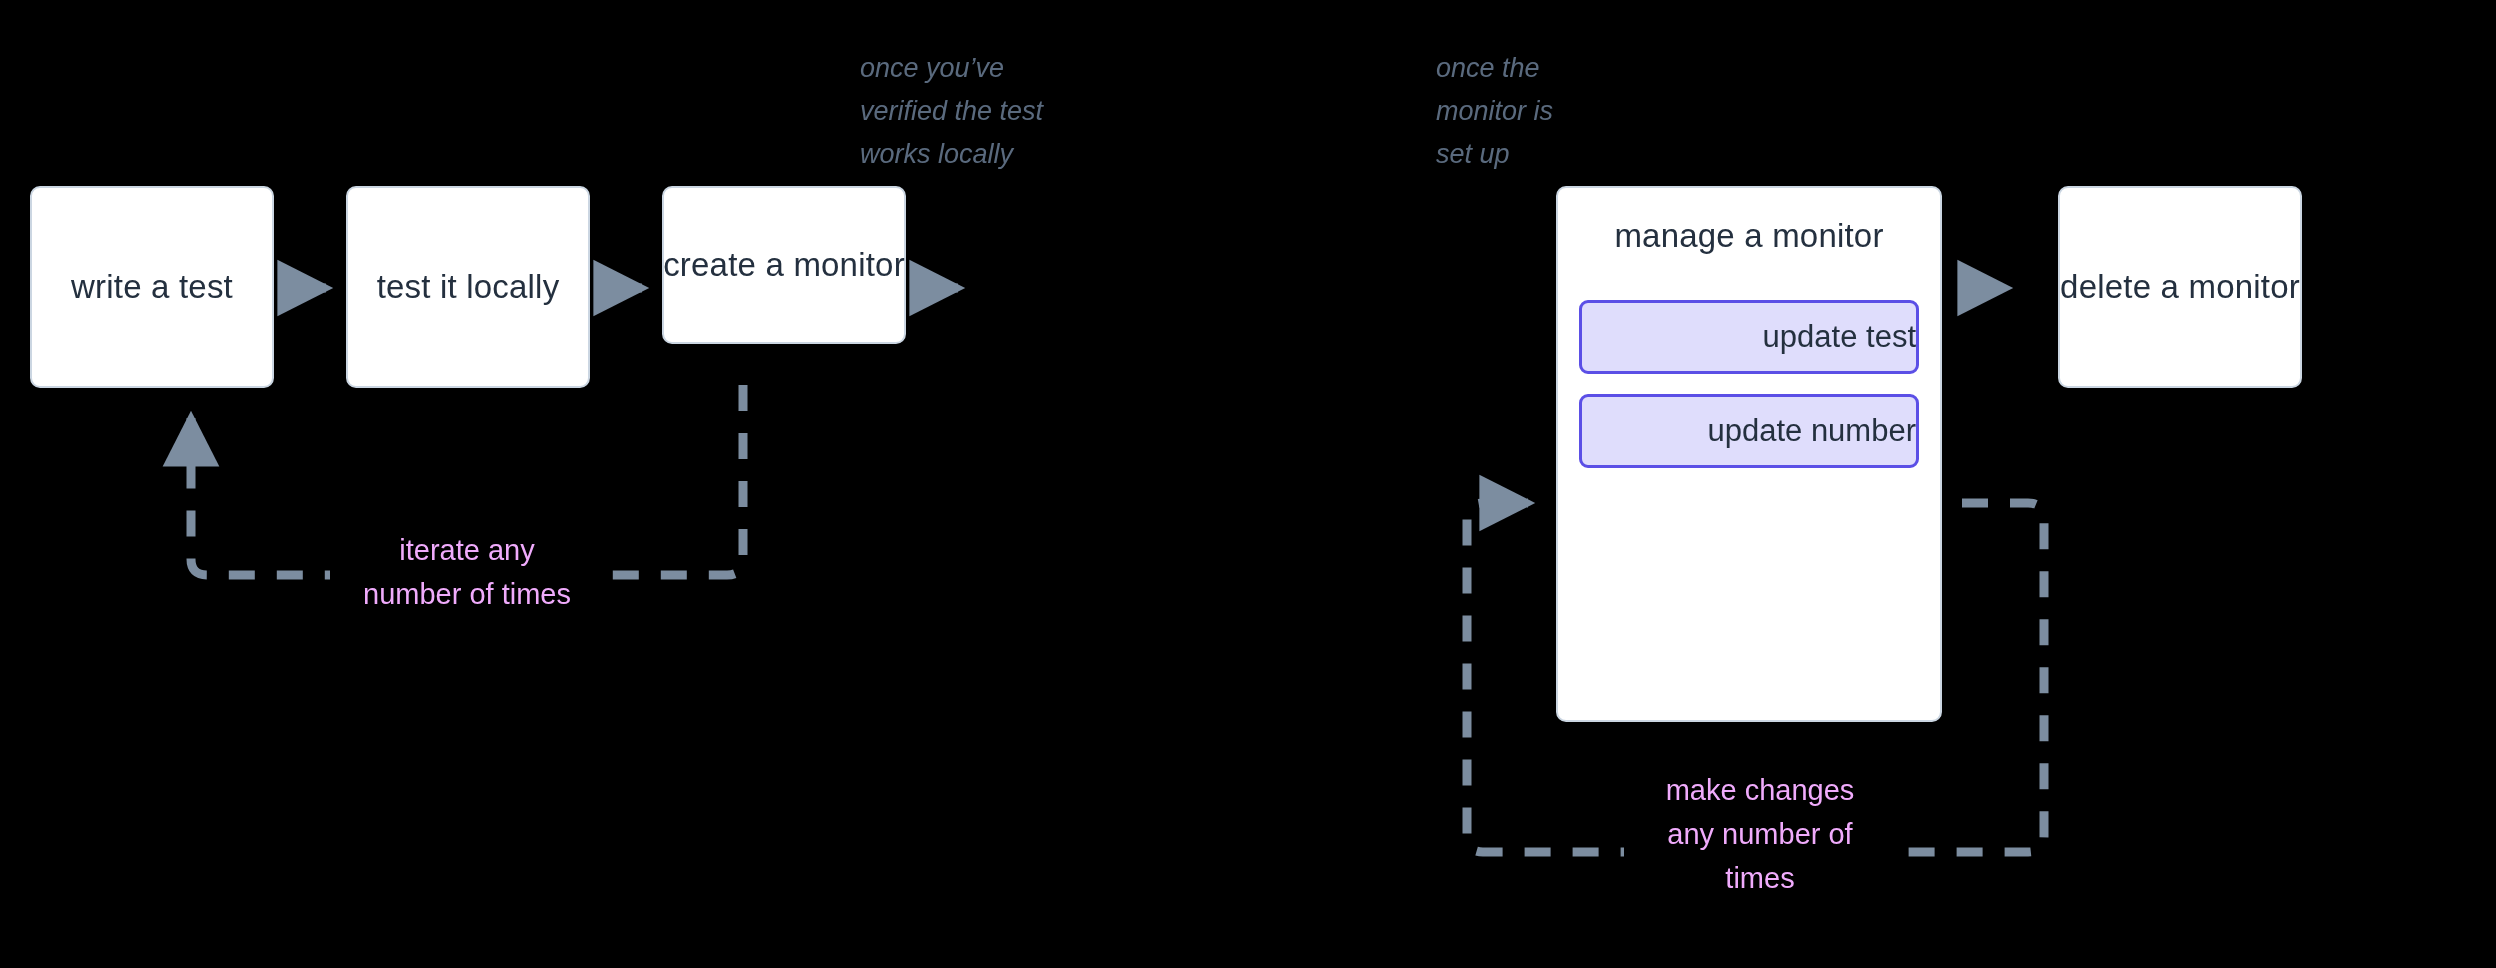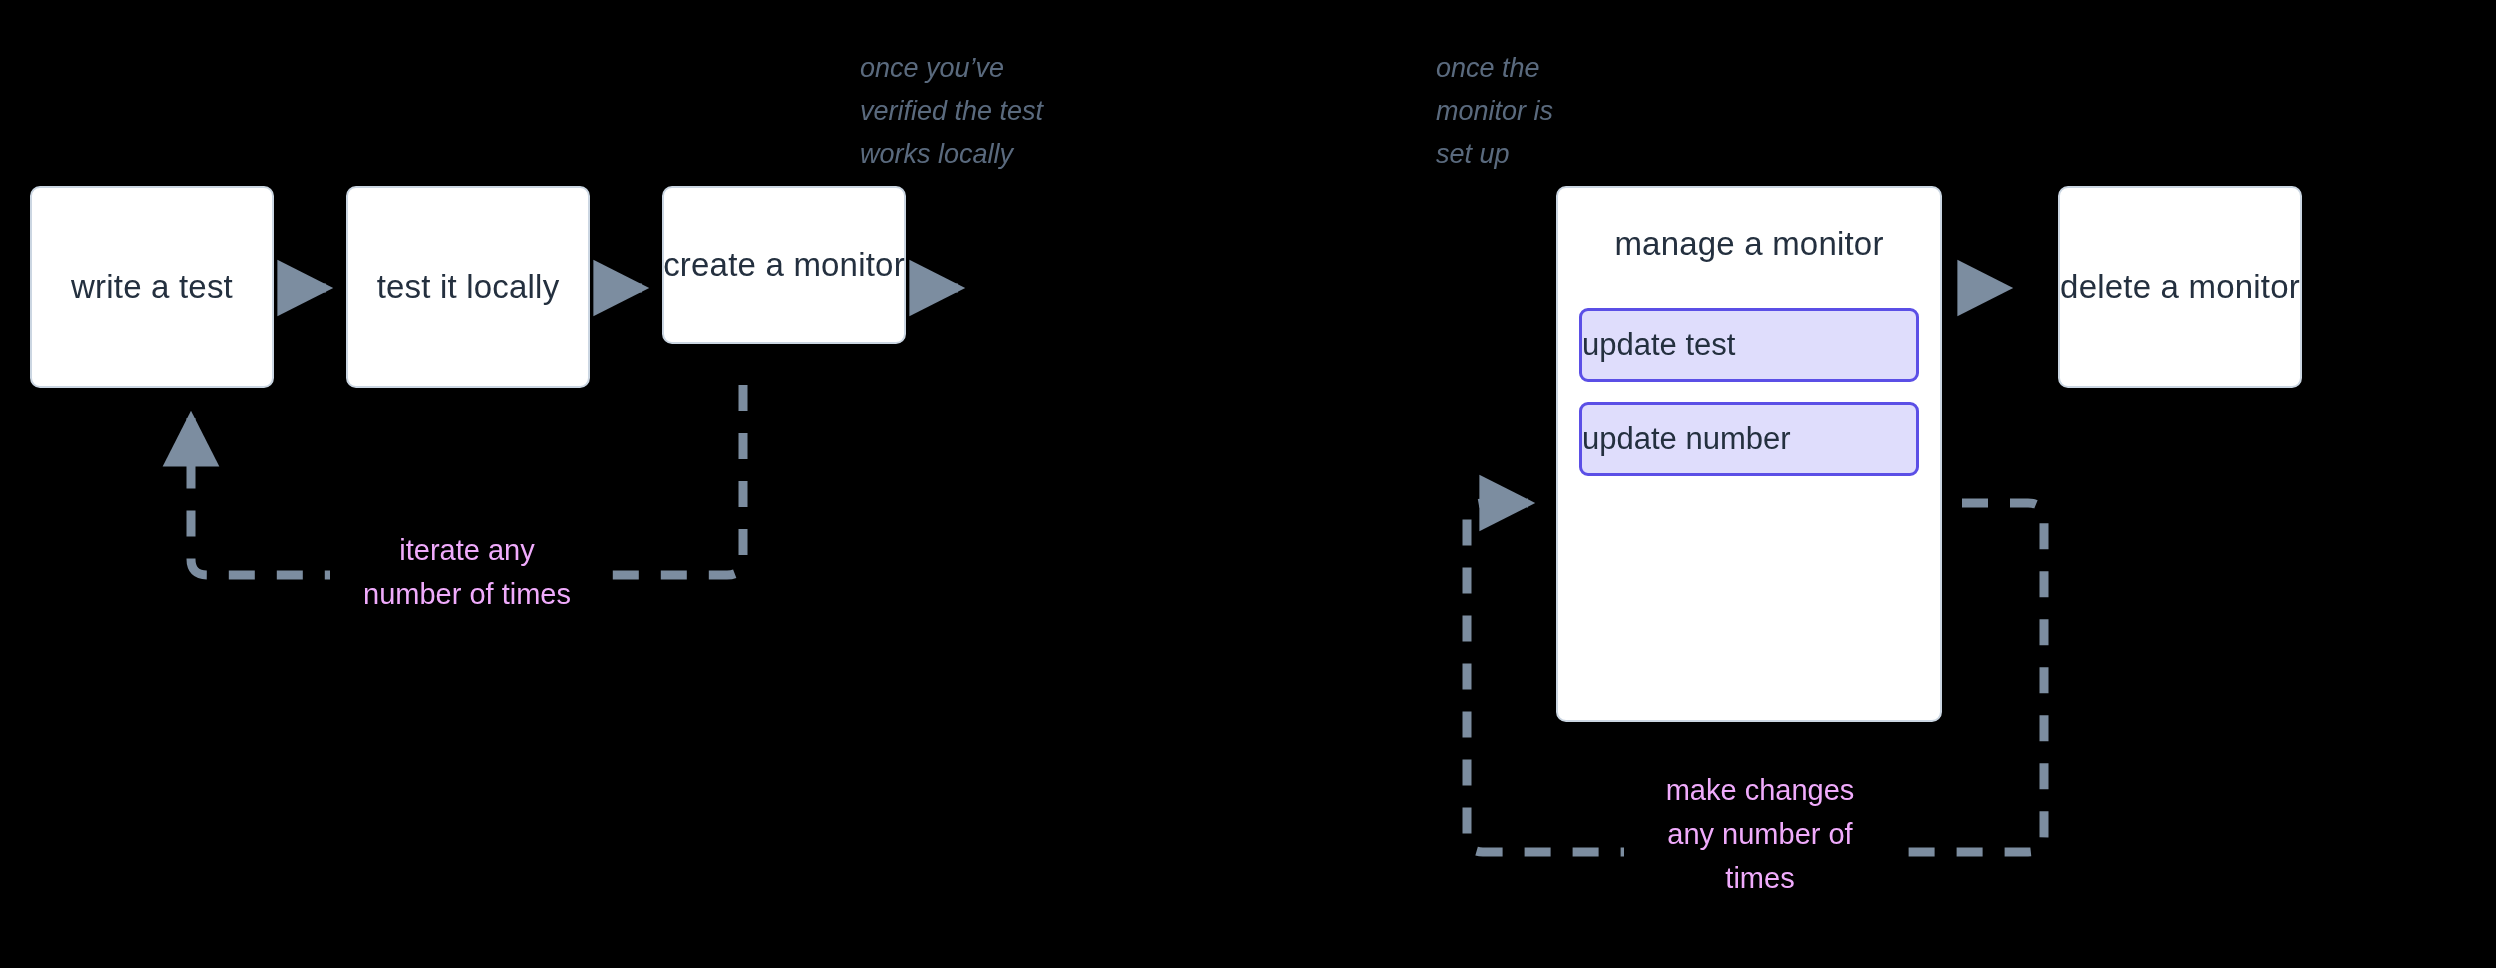--- a/index.html
+++ b/index.html
@@ -32,33 +32,33 @@
     line-height:1.2;
     white-space:nowrap;
   }
   
   .stage.simple{
     justify-content:center;
   }
   
   .stage.composite{
     justify-content:flex-start;
-    padding-top:36px;
+    padding-top:28px;
   }
   .subitem{
     box-sizing:border-box;
     width:340px;
     height:74px;
     margin-top:20px;
     background:#DFDDFC;
     border:3px solid #5B4FE6;
     border-radius:9px;
     display:flex;
     align-items:center;
-    justify-content:flex-start;
+    justify-content:flex-end;
   }
   .subitem-label{
     font-size:31px;
     color:#24303F;
     white-space:nowrap;
   }
   
   .annot{
     position:absolute;
     font-size:27px;

